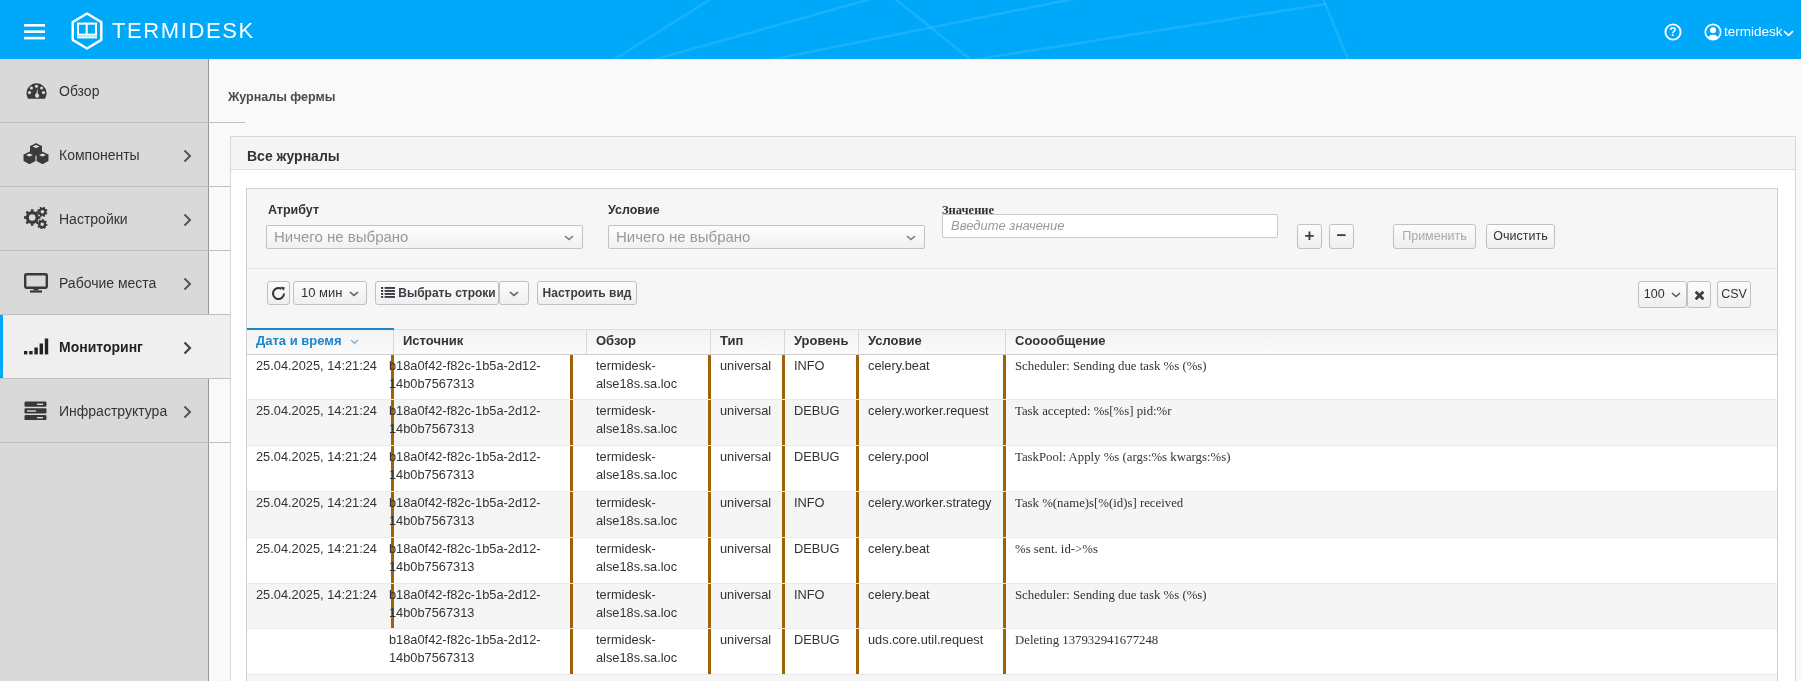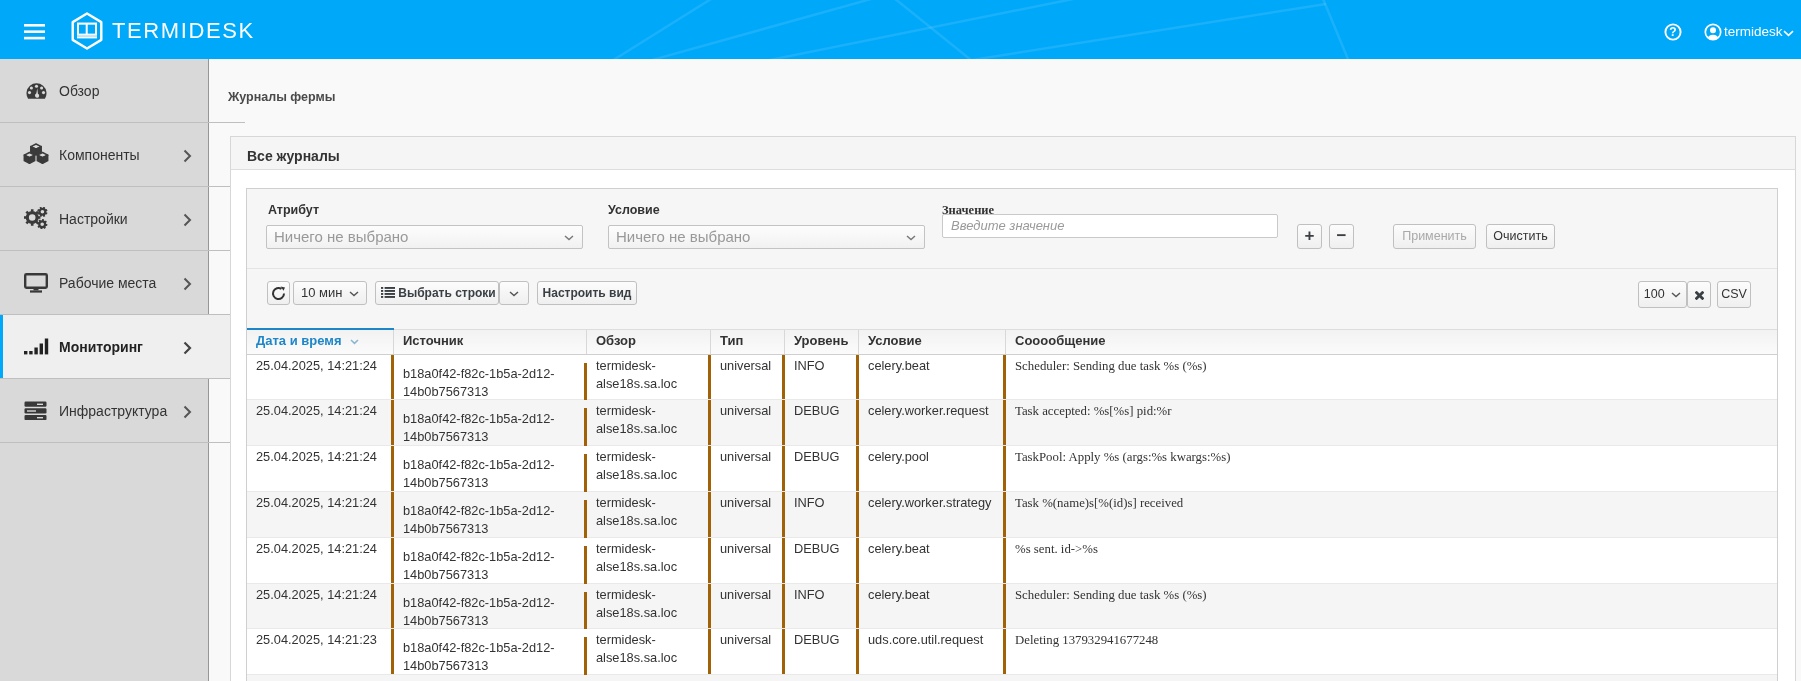--- a/index.html
+++ b/index.html
@@ -41,21 +41,21 @@
 
   
   .tbl-hdr-cell { position:absolute; top:330px; height:24px; font-size:13px; font-weight:bold; color:#333; padding:3px 0 0 9px; background:linear-gradient(#f2f2f2,#fbfbfb); border-right:1px solid #d8d8d8; }
   .blue-top { left:247px; top:328px; width:147px; height:2px; background:#1d86c8; }
   .gray-top { left:394px; top:329px; width:1383px; height:1px; background:#ddd; }
   .hdr-bottom { left:247px; top:353.6px; width:1530px; height:1px; background:#cfcfcf; }
   .row { position:absolute; left:247px; width:1530px; height:46px; border-bottom:1px solid #e9e9e9; background:#fff; }
   .row.stripe { background:#f5f5f5; }
   .cell { position:absolute; top:0; height:100%; border-right:3px solid #a16207; padding:2px 0 0 9px; font-size:12.8px; line-height:18px; color:#333; }
   .c1 { left:0; width:147px; }
-  .c2 { left:147px; width:193px;margin-top:8px; }
+  .c2 { left:133px; width:193px; }
   .c3 { left:340px; width:124px; }
   .c4 { left:464px; width:74px; }
   .c5 { left:538px; width:74px; }
   .c6 { left:612px; width:147px; }
   .c7 { left:759px; width:771px; border-right:none;font-family:Liberation Serif, serif; }
 </style>
 </head>
 <body>
 <div class="abs topbar">
   <svg width="1801" height="59" style="position:absolute;left:0;top:0;">
@@ -408,21 +408,20 @@
 <div class="abs row stripe" style="top:583.6px; height:45.8px;">
   <div class="cell c1">25.04.2025, 14:21:24</div>
   <div class="cell c2">b18a0f42-f82c-1b5a-2d12-<br>14b0b7567313</div>
   <div class="cell c3">termidesk-<br>alse18s.sa.loc</div>
   <div class="cell c4">universal</div>
   <div class="cell c5">INFO</div>
   <div class="cell c6">celery.beat</div>
   <div class="cell c7">Scheduler: Sending due task %s (%s)</div>
 </div>
 <div class="abs row" style="top:629.4px; height:45.8px;">
-  <div class="cell c1">25.04.2025, 14:21:23</div>
   <div class="cell c2">b18a0f42-f82c-1b5a-2d12-<br>14b0b7567313</div>
   <div class="cell c3">termidesk-<br>alse18s.sa.loc</div>
   <div class="cell c4">universal</div>
   <div class="cell c5">DEBUG</div>
   <div class="cell c6">uds.core.util.request</div>
   <div class="cell c7">Deleting 137932941677248</div>
 </div>
 <div class="abs row stripe" style="top:675.2px; height:6px; border-bottom:none;"></div>
 
 </body></html>

